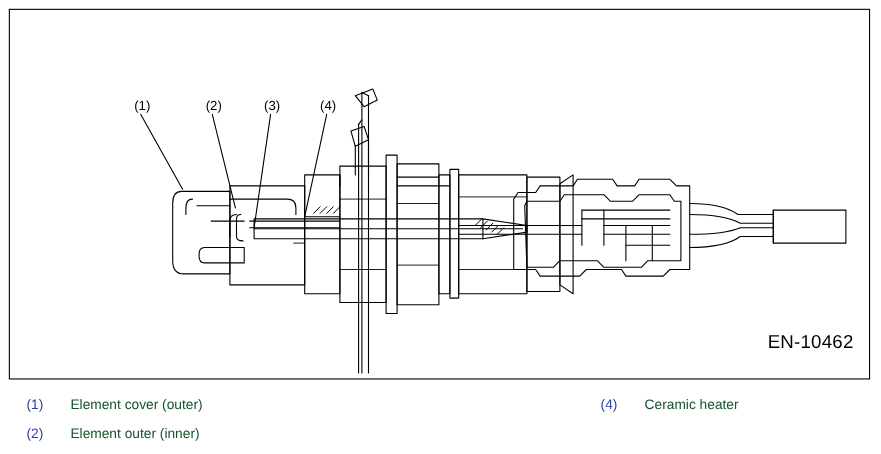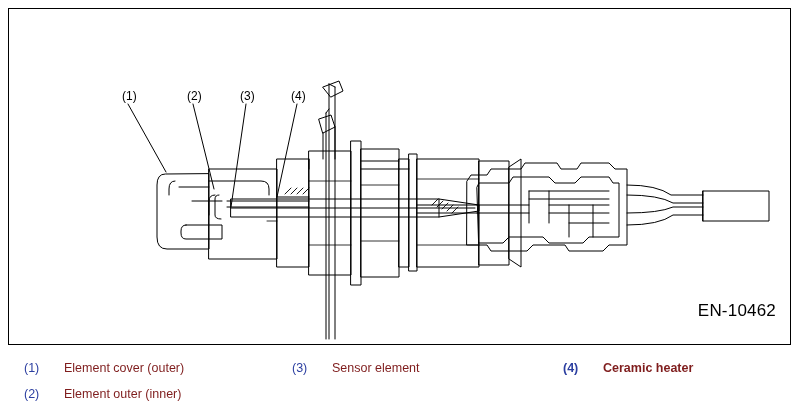--- a/index.html
+++ b/index.html
@@ -54,35 +54,35 @@
     color: #2b3ea0;
     font-size: 12.5px;
   }
   .legend-col {
     position: absolute;
     top: 0;
     height: 52px;
   }
   .legend-col.c1 { left: 16px;  width: 270px; }
   .legend-col.c2 { left: 284px; width: 270px; }
-  .legend-col.c3 { left: 555px; width: 233px; font-weight: bold; }
+  .legend-col.c3 { left: 538px; width: 233px; }
   .legend-item {
     position: relative;
     height: 26px;
     line-height: 26px;
     white-space: nowrap;
   }
   .legend-num {
     display: inline-block;
     width: 40px;
     color: #2b3ea0;
   }
   .legend-text {
     display: inline-block;
-    color: #7f1d1d;
+    color: #14532d;
   }
   .callout-label {
     position: absolute;
     font-size: 12px;
     color: #000000;
   }
 </style>
 </head>
 <body>
 
@@ -227,25 +227,20 @@
 
     <div class="legend-col c1">
       <div class="legend-item">
         <span class="legend-num">(1)</span><span class="legend-text">Element cover (outer)</span>
       </div>
       <div class="legend-item">
         <span class="legend-num">(2)</span><span class="legend-text">Element outer (inner)</span>
       </div>
     </div>
 
-    <div class="legend-col c2">
-      <div class="legend-item">
-        <span class="legend-num">(3)</span><span class="legend-text">Sensor element</span>
-      </div>
-    </div>
 
     <div class="legend-col c3">
       <div class="legend-item">
         <span class="legend-num">(4)</span><span class="legend-text">Ceramic heater</span>
       </div>
     </div>
 
   </div>
 
 </div>

